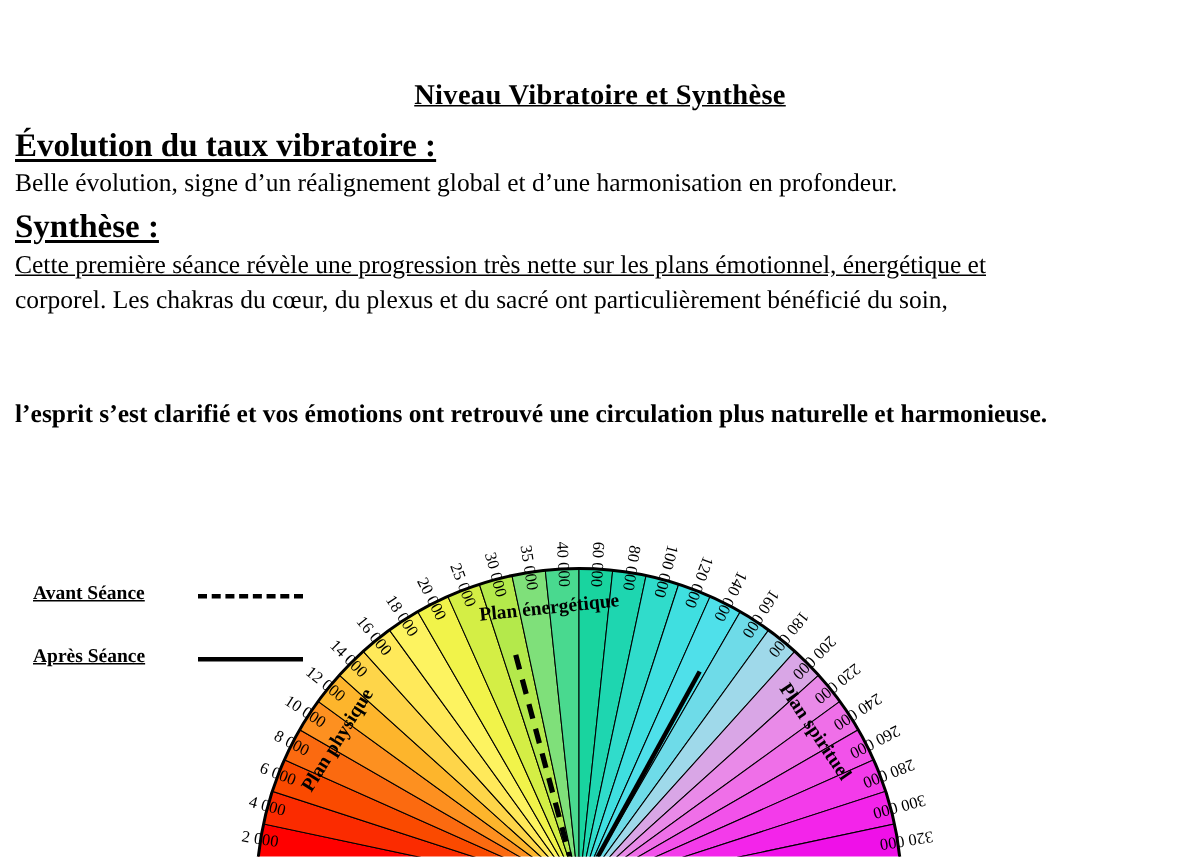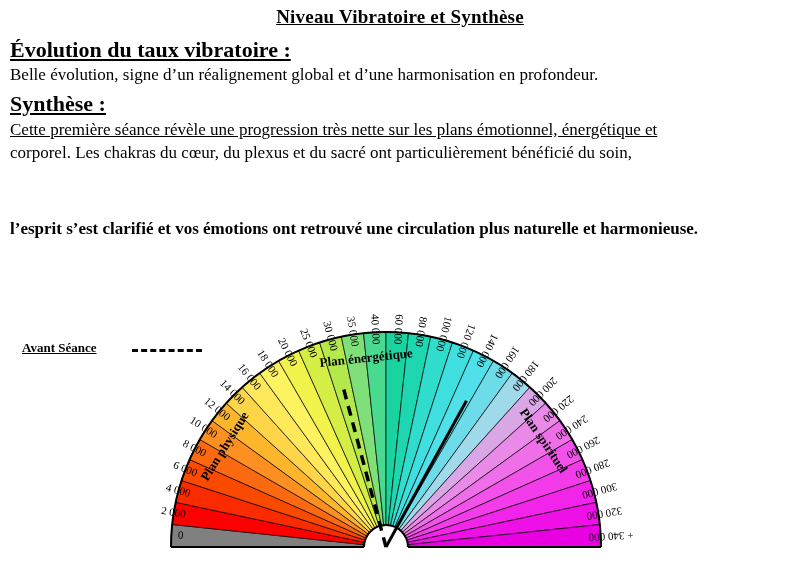--- a/index.html
+++ b/index.html
@@ -11,20 +11,21 @@
     width: 800px;
     height: 571px;
     position: relative;
     font-family: "Liberation Serif", serif;
     color: #000;
     overflow: hidden;
   }
   .page {
     position: absolute;
     inset: 0;
+    margin-top: 47px;
   }
   .doc-title {
     position: absolute;
     top: 6px;
     left: 0;
     width: 800px;
     text-align: center;
     font-size: 19px;
     font-weight: bold;
     text-decoration: underline;
@@ -124,20 +125,24 @@
 
   <div class="section-heading heading-synthese">Synthèse :</div>
   <div class="body-line line-s1">Cette première séance révèle une progression très nette sur les plans émotionnel, énergétique et</div>
   <div class="body-line line-s2">corporel. Les chakras du cœur, du plexus et du sacré ont particulièrement bénéficié du soin,</div>
   <div class="body-line line-s5">l’esprit s’est clarifié et vos émotions ont retrouvé une circulation plus naturelle et harmonieuse.</div>
 
   <div class="legend">
     <div class="legend-row">
       <span class="legend-label">Avant Séance</span>
       <span class="legend-sample legend-dashed"></span>
+    </div>
+    <div class="legend-row">
+      <span class="legend-label">Après Séance</span>
+      <span class="legend-sample legend-solid"></span>
     </div>
   </div>
 
   <div class="gauge-wrap">
     <svg id="gauge-svg" width="640" height="271" viewBox="0 0 640 271">
       <g id="gauge-sectors">
           <path d="M214,247 L21,246.99999999999997 A215,215 0 0,1 22.17779249582125,224.52638039745443 L214.120518301898,244.7003738081116 A22,22 0 0,0 214,247 Z" fill="#808080" stroke="#000" stroke-width="0.7"></path>
           <path d="M214.120518301898,244.7003738081116 L22.17779249582125,224.52638039745443 A215,215 0 0,1 25.698265842231763,202.29898647418173 L214.48075278385627,242.4259428020093 A22,22 0 0,0 214.120518301898,244.7003738081116 Z" fill="#ff0000" stroke="#000" stroke-width="0.7"></path>
           <path d="M214.48075278385627,242.4259428020093 L25.698265842231763,202.29898647418173 A215,215 0 0,1 31.522848996541995,180.56134620938627 L215.07675664150662,240.20162612375117 A22,22 0 0,0 214.48075278385627,242.4259428020093 Z" fill="#fb2b00" stroke="#000" stroke-width="0.7"></path>
           <path d="M215.07675664150662,240.20162612375117 L31.522848996541995,180.56134620938627 A215,215 0 0,1 39.587726606840846,159.55162173870292 L215.90199993186278,238.0517938523324 A22,22 0 0,0 215.07675664150662,240.20162612375117 Z" fill="#fa4a00" stroke="#000" stroke-width="0.7"></path>

